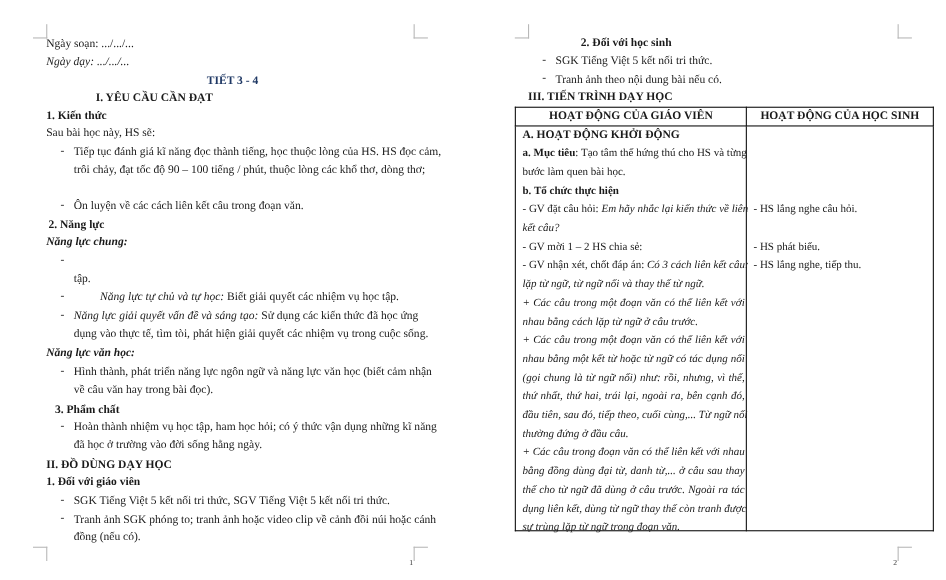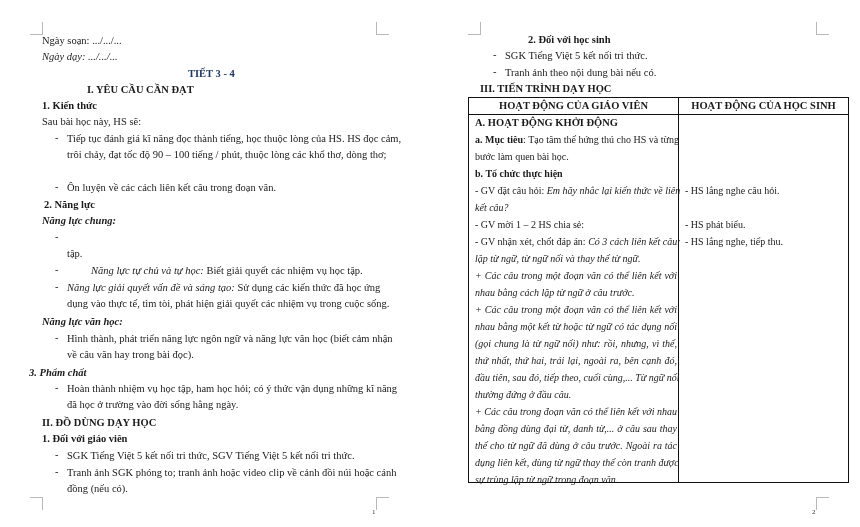--- a/index.html
+++ b/index.html
@@ -62,21 +62,21 @@
   <div class="line" style="left:67px;top:264px;margin-left:24px;"><span class="i">Năng lực tự chủ và tự học:</span><span> Biết giải quyết các nhiệm vụ học tập.</span></div>
   <div class="dash" style="left:55px;top:281px;">-</div>
   <div class="line" style="left:67px;top:297px;">dụng vào thực tế, tìm tòi, phát hiện giải quyết các nhiệm vụ trong cuộc sống.</div>
   <div class="line" style="left:67px;top:281px;"><span class="i">Năng lực giải quyết vấn đề và sáng tạo:</span><span> Sử dụng các kiến thức đã học ứng</span></div>
 
   <div class="line b i" style="left:42px;top:315px;">Năng lực văn học:</div>
   <div class="dash" style="left:55px;top:332px;">-</div>
   <div class="line" style="left:67px;top:332px;">Hình thành, phát triển năng lực ngôn ngữ và năng lực văn học (biết cảm nhận</div>
   <div class="line" style="left:67px;top:348px;">về câu văn hay trong bài đọc).</div>
 
-  <div class="line b" style="left:29px;top:366px;font-style:italic;">3. Phẩm chất</div>
+  <div class="line b" style="left:50px;top:366px;">3. Phẩm chất</div>
   <div class="dash" style="left:55px;top:382px;">-</div>
   <div class="line" style="left:67px;top:382px;">Hoàn thành nhiệm vụ học tập, ham học hỏi; có ý thức vận dụng những kĩ năng</div>
   <div class="line" style="left:67px;top:398px;">đã học ở trường vào đời sống hằng ngày.</div>
 
   <div class="line b" style="left:42px;top:416px;">II. ĐỒ DÙNG DẠY HỌC</div>
   <div class="line b" style="left:42px;top:432px;">1. Đối với giáo viên</div>
   <div class="dash" style="left:55px;top:449px;">-</div>
   <div class="line" style="left:67px;top:449px;">SGK Tiếng Việt 5 kết nối tri thức, SGV Tiếng Việt 5 kết nối tri thức.</div>
   <div class="dash" style="left:55px;top:466px;">-</div>
   <div class="line" style="left:67px;top:466px;">Tranh ảnh SGK phóng to; tranh ảnh hoặc video clip về cảnh đồi núi hoặc cánh</div>

